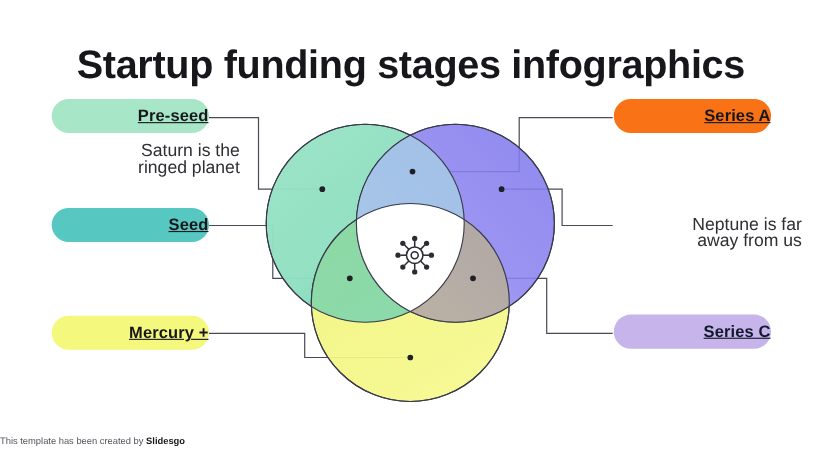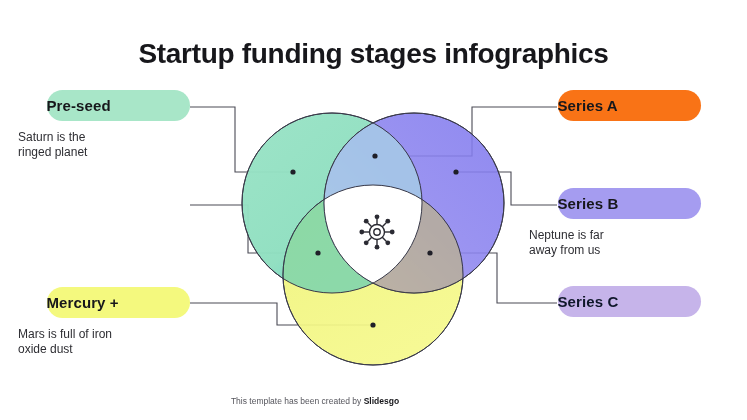--- a/index.html
+++ b/index.html
@@ -15,21 +15,21 @@
     font-family: "Liberation Sans", sans-serif;
     -webkit-font-smoothing: antialiased;
   }
 
   #page-title {
     position: absolute;
     top: 38px;
     left: 0;
     width: 747px;
     text-align: center;
-    font-size: 28px;
+    font-size: 36px;
     font-weight: bold;
     color: #17171b;
     letter-spacing: -0.3px;
   }
 
   
   .label-block {
     position: absolute;
     width: 200px;
   }
@@ -38,31 +38,32 @@
 
   .pill {
     display: block;
     width: 143px;
     height: 31px;
     line-height: 31px;
     border-radius: 16px;
     font-size: 15px;
     font-weight: bold;
     color: #17171b;
-    text-align: left;
+    text-align: right;
     margin: 0 auto;
     letter-spacing: 0.1px;
+    text-decoration: underline;
   }
 
   .desc {
     margin-top: 9px;
-    font-size: 12px;
+    font-size: 16px;
     line-height: 15px;
     color: #2e2e33;
-    text-align: left;
+    text-align: right;
     white-space: pre-line;
   }
 
   
   #lbl-preseed { top: 90px; }
   #lbl-seed    { top: 189px; }
   #lbl-seriesp { top: 287px; }
   #lbl-seriesa { top: 90px; }
   #lbl-seriesb { top: 188px; }
   #lbl-seriesc { top: 286px; }
@@ -72,21 +73,20 @@
     position: absolute;
     left: 0;
     top: 0;
   }
 
   #footer-note {
     position: absolute;
     left: 0;
     top: 396px;
     width: 630px;
-    text-align: center;
     font-size: 8.5px;
     color: #55555c;
   }
   #footer-note b { color: #17171b; }
 </style>
 </head>
 <body style="background: rgb(255, 255, 255);">
 
 <div id="page-title">Startup funding stages infographics</div>
 
@@ -199,34 +199,32 @@
   </g>
 </svg>
 
 <div class="label-block left" id="lbl-preseed">
   <span class="pill" id="pill-preseed" style="background: rgb(168, 230, 200); color: rgb(23, 23, 27);">Pre-seed</span>
   <div class="desc">Saturn is the
 ringed planet</div>
 </div>
 
 <div class="label-block left" id="lbl-seed">
+  <span class="pill" id="pill-seed" style="background: rgb(87, 199, 194); color: rgb(23, 23, 27);">Seed</span>
 </div>
 
 <div class="label-block left" id="lbl-seriesp">
   <span class="pill" id="pill-seriesp" style="background: rgb(244, 249, 126); color: rgb(23, 23, 27);">Mercury +</span>
-  <div class="desc">Mars is full of iron
-oxide dust</div>
 </div>
 
 <div class="label-block right" id="lbl-seriesa">
   <span class="pill" id="pill-seriesa" style="background: #f97316; color: rgb(23, 23, 27);">Series A</span>
 </div>
 
 <div class="label-block right" id="lbl-seriesb">
-  <span class="pill" id="pill-seriesb" style="background: rgb(165, 156, 240); color: rgb(23, 23, 27);">Series B</span>
   <div class="desc">Neptune is far
 away from us</div>
 </div>
 
 <div class="label-block right" id="lbl-seriesc">
   <span class="pill" id="pill-seriesc" style="background: rgb(198, 180, 234); color: #0f172a;">Series C</span>
 </div>
 
 <div id="footer-note">
   <span>This template has been created by </span><b>Slidesgo</b>

